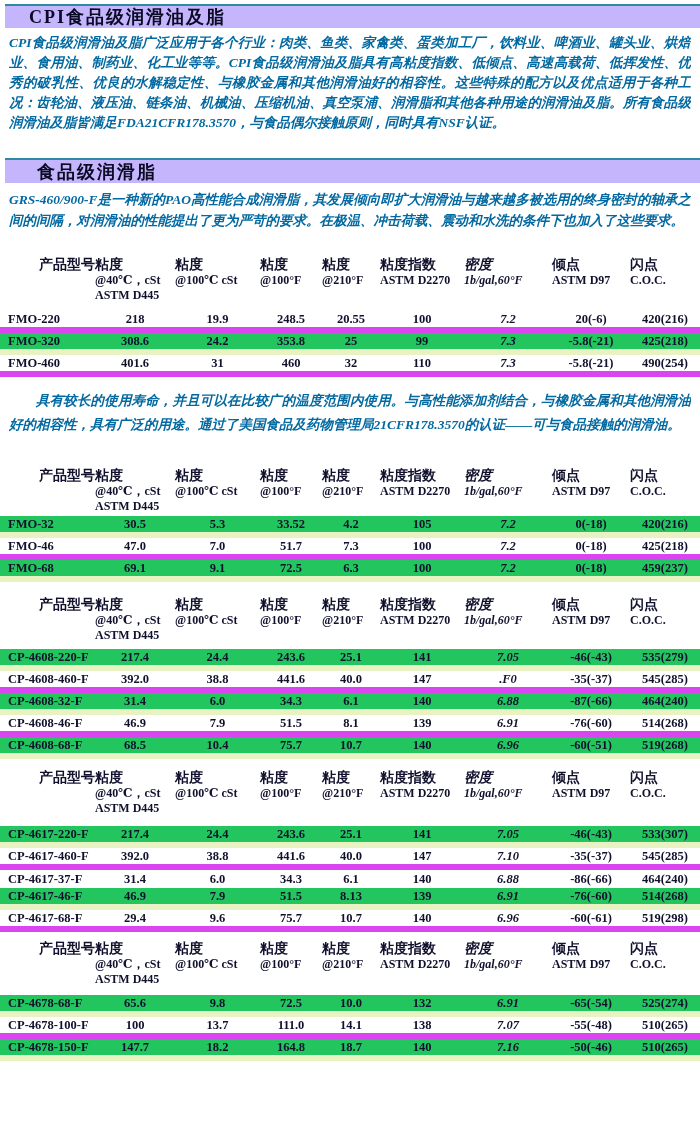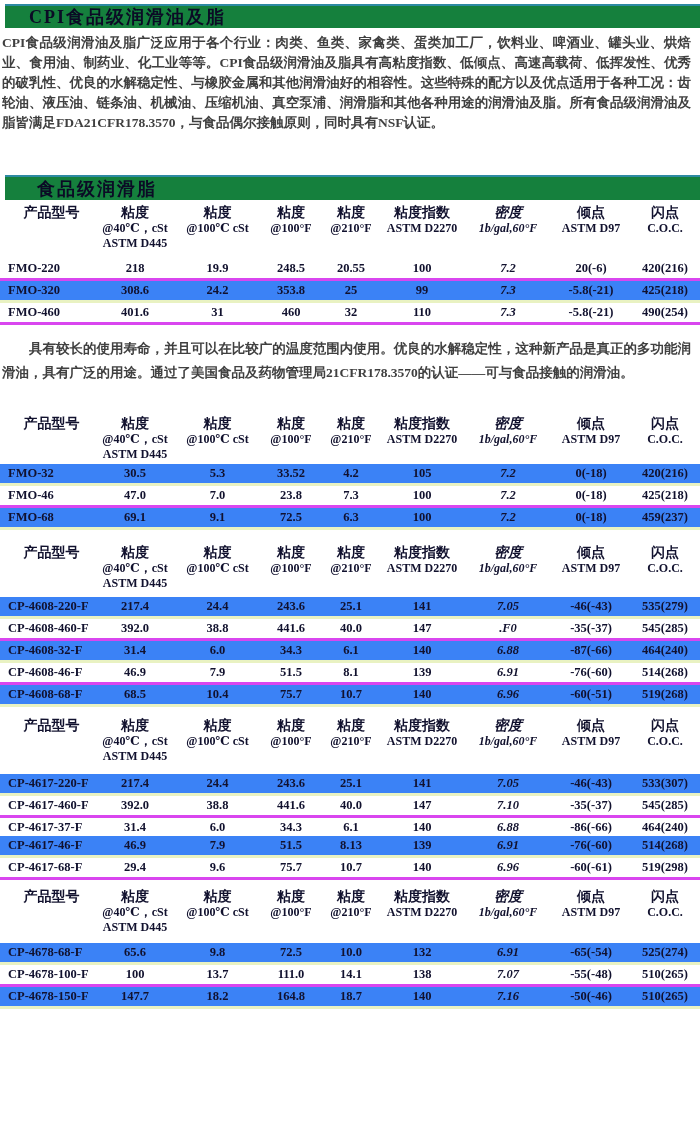--- a/index.html
+++ b/index.html
@@ -6,69 +6,70 @@
   html, body { background: #ffffff; }
   body {
     width: 700px;
     height: 1134px;
     overflow: hidden;
     font-family: "Liberation Serif", "DejaVu Serif", serif;
     color: #11112e;
     position: relative;
   }
   .banner {
-    background: #15803d;
+    background: #c4b5fd;
     margin: 0 0 0 5px;
     height: 25px;
     line-height: 25px;
     padding-left: 24px;
     font-size: 18px;
     font-weight: bold;
     letter-spacing: 2px;
     color: #0b0b25;
     border-top: 2px solid #2d8aa2;
   }
   .banner-first { margin-top: 4px; height: 24px; line-height: 23px; }
-  .banner-second { margin-top: 22px; padding-left: 32px; }
+  .banner-second { margin-top: 5px; padding-left: 32px; }
   .body-text {
-    margin: 5px 9px 0 2px;
+    margin: 5px 9px 0 9px;
     font-size: 13.5px;
     font-weight: bold;
     line-height: 20px;
     text-align: justify;
-    color: #404040;
+    color: #0369a1;
     overflow: hidden;
+    font-style: italic;
   }
   .para-1 { height: 120px; }
   .para-2 { margin-top: 6px; height: 63px; line-height: 21px; }
   .para-3 { margin-top: 12px; height: 72px; line-height: 24px; text-indent: 2em; }
   .spec-table { width: 700px; }
   .t0 { margin-top: 4px; }
   .t1 { margin-top: 6px; }
   .t2 { margin-top: 14px; }
   .t3 { margin-top: 10px; }
   .t4 { margin-top: 8px; }
   .thead { display: flex; align-items: flex-start; }
   .t0 .thead { margin-bottom: 8px; }
   .t1 .thead { margin-bottom: 2px; }
   .t2 .thead { margin-bottom: 6px; }
   .t3 .thead { margin-bottom: 10px; }
   .t4 .thead { margin-bottom: 8px; }
-  .th { text-align: center; font-weight: bold; }
+  .th { font-weight: bold; }
   .th-l1 { font-size: 14px; line-height: 17px; }
   .th-l2 { font-size: 12px; line-height: 15px; }
-  .thead .c-model { font-size: 14px; line-height: 17px; text-align: center; padding-left: 8px; }
+  .thead .c-model { font-size: 14px; line-height: 17px; text-align: right; padding-left: 8px; }
   .trow {
     display: flex;
     align-items: center;
     height: 22px;
-    border-bottom: 3px solid #d946ef;
+    border-bottom: 6px solid #d946ef;
     background: #ffffff;
   }
-  .trow.hl { background: #3b82f6; border-bottom-color: #e9f2c2; }
+  .trow.hl { background: #22c55e; border-bottom-color: #e9f2c2; }
   .trow.compact { height: 18px; border-bottom: none; }
   .td { font-size: 12.5px; font-weight: bold; text-align: center; white-space: nowrap; }
   .c-model { width: 95px; flex: none; }
   .td.c-model { text-align: left; padding-left: 8px; }
   .c0 { width: 80px; flex: none; }
   .c1 { width: 85px; flex: none; }
   .c2 { width: 62px; flex: none; }
   .c3 { width: 58px; flex: none; }
   .c4 { width: 84px; flex: none; }
   .c5 { width: 88px; flex: none; font-style: italic; }
@@ -83,20 +84,21 @@
   <div class="banner banner-first">
     <span>CPI食品级润滑油及脂</span>
   </div>
 
   <p class="body-text para-1">CPI食品级润滑油及脂广泛应用于各个行业：肉类、鱼类、家禽类、蛋类加工厂，饮料业、啤酒业、罐头业、烘焙业、食用油、制药业、化工业等等。CPI食品级润滑油及脂具有高粘度指数、低倾点、高速高载荷、低挥发性、优秀的破乳性、优良的水解稳定性、与橡胶金属和其他润滑油好的相容性。这些特殊的配方以及优点适用于各种工况：齿轮油、液压油、链条油、机械油、压缩机油、真空泵浦、润滑脂和其他各种用途的润滑油及脂。所有食品级润滑油及脂皆满足FDA21CFR178.3570，与食品偶尔接触原则，同时具有NSF认证。</p>
 
   <div class="banner banner-second">
     <span>食品级润滑脂</span>
   </div>
 
+  <p class="body-text para-2">GRS-460/900-F是一种新的PAO高性能合成润滑脂，其发展倾向即扩大润滑油与越来越多被选用的终身密封的轴承之间的间隔，对润滑油的性能提出了更为严苛的要求。在极温、冲击荷载、震动和水洗的条件下也加入了这些要求。</p>
 
   <div class="spec-table t0">
       <div class="thead">
         <div class="th c-model">产品型号</div>
         <div class="th c0">
           <div class="th-l1">粘度</div>
           <div class="th-l2">@40℃，cSt</div>
           <div class="th-l2">ASTM D445</div>
         </div>
         <div class="th c1">
@@ -156,21 +158,21 @@
         <div class="td c1">31</div>
         <div class="td c2">460</div>
         <div class="td c3">32</div>
         <div class="td c4">110</div>
         <div class="td c5">7.3</div>
         <div class="td c6">-5.8(-21)</div>
         <div class="td c7">490(254)</div>
       </div>
     </div>
 
-  <p class="body-text para-3">具有较长的使用寿命，并且可以在比较广的温度范围内使用。优良的水解稳定性，这种新产品是真正的多功能润滑油，具有广泛的用途。通过了美国食品及药物管理局21CFR178.3570的认证——可与食品接触的润滑油。</p>
+  <p class="body-text para-3">具有较长的使用寿命，并且可以在比较广的温度范围内使用。与高性能添加剂结合，与橡胶金属和其他润滑油好的相容性，具有广泛的用途。通过了美国食品及药物管理局21CFR178.3570的认证——可与食品接触的润滑油。</p>
 
   <div class="spec-table t1">
       <div class="thead">
         <div class="th c-model">产品型号</div>
         <div class="th c0">
           <div class="th-l1">粘度</div>
           <div class="th-l2">@40℃，cSt</div>
           <div class="th-l2">ASTM D445</div>
         </div>
         <div class="th c1">
@@ -210,21 +212,21 @@
         <div class="td c3">4.2</div>
         <div class="td c4">105</div>
         <div class="td c5">7.2</div>
         <div class="td c6">0(-18)</div>
         <div class="td c7">420(216)</div>
       </div>
       <div class="trow">
         <div class="td c-model">FMO-46</div>
         <div class="td c0">47.0</div>
         <div class="td c1">7.0</div>
-        <div class="td c2">23.8</div>
+        <div class="td c2">51.7</div>
         <div class="td c3">7.3</div>
         <div class="td c4">100</div>
         <div class="td c5">7.2</div>
         <div class="td c6">0(-18)</div>
         <div class="td c7">425(218)</div>
       </div>
       <div class="trow hl">
         <div class="td c-model">FMO-68</div>
         <div class="td c0">69.1</div>
         <div class="td c1">9.1</div>

